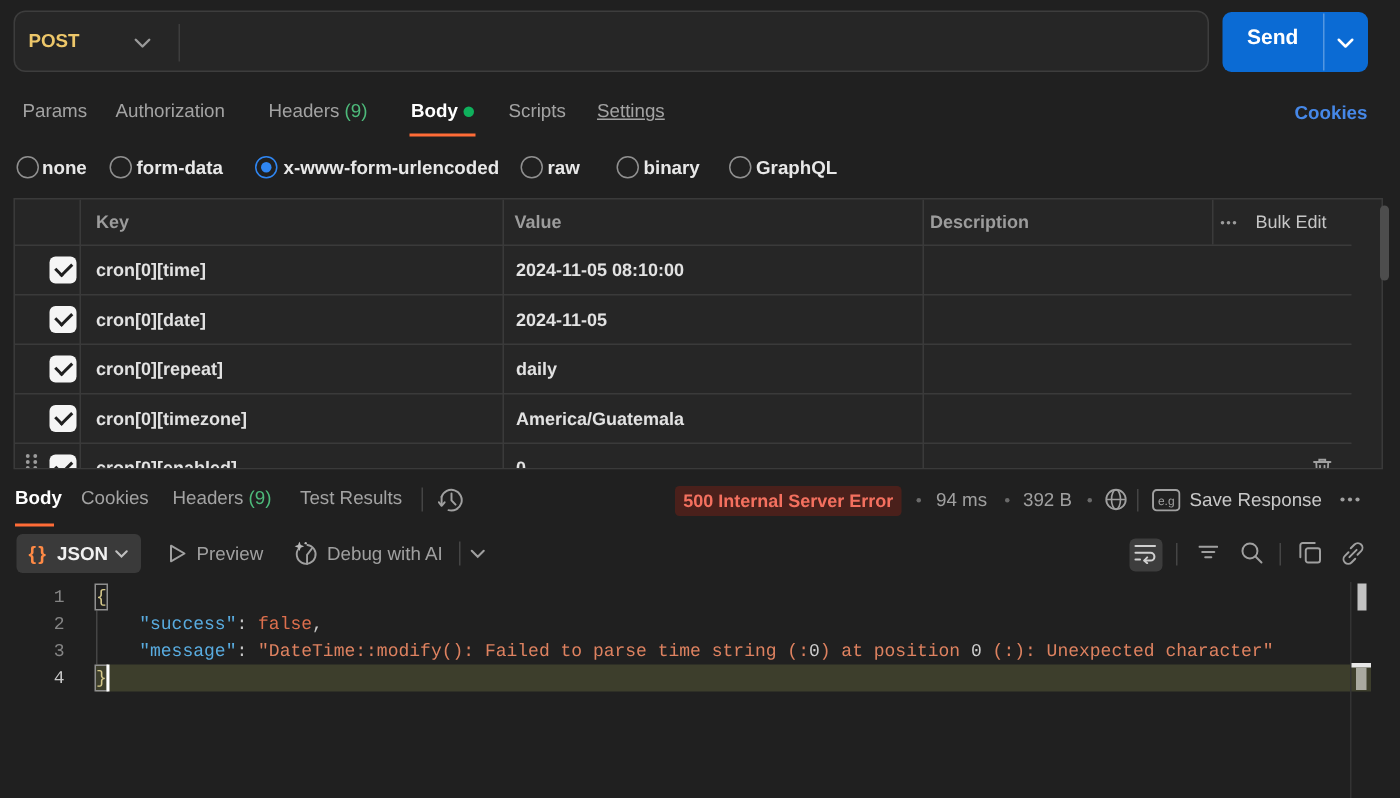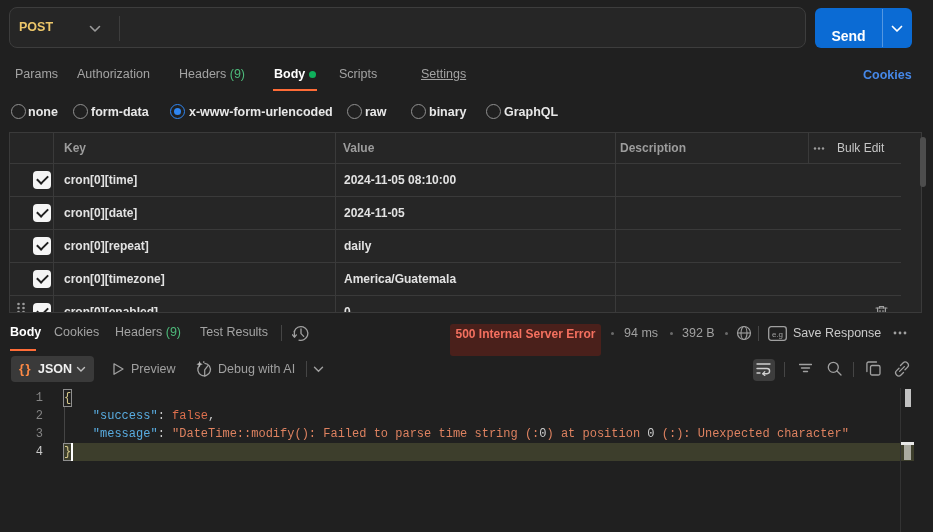--- a/index.html
+++ b/index.html
@@ -15,34 +15,34 @@
 <div id="app">
 
   <div class="abs" style="left:9px; top:7px; width:797px; height:41px; background:#262626; border:1px solid #3d3d3d; border-radius:8px;"></div>
   <div class="abs" style="left:19px; top:7px; height:41px; line-height:41px; color:#edc76a; font-weight:700; font-size:12.5px;">POST</div>
   <svg class="abs" style="left:89px; top:25px;" width="12" height="8" viewBox="0 0 12 8">
       <path d="M1.5 1.5 L6 6 L10.5 1.5" stroke="#9a9a9a" stroke-width="1.6" fill="none" stroke-linecap="round" stroke-linejoin="round"></path>
     </svg>
   <div class="abs" style="left:119px; top:16px; width:1px; height:25px; background:#3d3d3d;"></div>
 
   <div class="abs" style="left:815px; top:8px; width:97px; height:40px; background:#0b6bd4; border-radius:6px;"></div>
-  <div class="abs" style="left:815px; top:16px; width:67px; height:40px; line-height:40px; text-align:center; color:#ffffff; font-weight:700; font-size:14px;">Send</div>
+  <div class="abs" style="left:815px; top:4px; width:67px; height:40px; line-height:40px; text-align:center; color:#ffffff; font-weight:700; font-size:14px;">Send</div>
   <div class="abs" style="left:882px; top:9px; width:1px; height:38px; background:rgba(255,255,255,0.30);"></div>
   <svg class="abs" style="left:891px; top:25px;" width="12" height="8" viewBox="0 0 12 8">
       <path d="M1.5 1.5 L6 6 L10.5 1.5" stroke="#ffffff" stroke-width="1.7" fill="none" stroke-linecap="round" stroke-linejoin="round"></path>
     </svg>
 
   <div class="abs" style="top:62px; left:0; width:933px; height:28px; font-size:12.5px; color:#a3a3a3;">
     <span class="abs" style="left:15px; top:5px;text-align:right;">Params</span>
     <span class="abs" style="left:77px; top:5px;">Authorization</span>
     <span class="abs" style="left:179px; top:5px;">Headers <span style="color:#4db97a;">(9)</span></span>
     <span class="abs" style="left:274px; top:5px; color:#ffffff; font-weight:600;">Body</span>
     <span class="abs" style="left:309px; top:9px; width:7px; height:7px; border-radius:50%; background:#0fb05c;"></span>
     <span class="abs" style="left:339px; top:5px;">Scripts</span>
-    <span class="abs" style="left:421px; top:5px;text-decoration:underline;">Settings</span>
+    <span class="abs" style="left:398px; top:5px;text-decoration:underline;">Settings</span>
   </div>
   <div class="abs" style="left:273px; top:89px; width:44px; height:2px; background:#ff6c37;"></div>
   <div class="abs" style="left:863px; top:68px; color:#4688e8; font-weight:600; font-size:12.5px;">Cookies</div>
 
   <div class="abs" style="top:103px; left:0; width:933px; height:18px; font-size:12.5px; color:#e8e8e8; font-weight:600;padding-left:38px;">
     <span class="abs radio" style="left:11px;"></span>
       <span class="abs" style="left:28px; top:2px;">none</span>
     <span class="abs radio" style="left:73px;"></span>
       <span class="abs" style="left:91px; top:2px;">form-data</span>
     <span class="abs radio-on" style="left:170px;"></span>
@@ -137,21 +137,21 @@
   </div>
   <div class="abs" style="left:281px; top:325px; width:1px; height:16px; background:#454545;"></div>
   <svg class="abs" style="left:292px; top:324px;" width="18" height="18" viewBox="0 0 18 18">
       <path d="M2.4 7.2 A 6.9 6.9 0 1 1 7.0 16.1" stroke="#a0a0a0" stroke-width="1.3" fill="none" stroke-linecap="round"></path>
       <path d="M2.4 7.2 L2.4 12.4" stroke="#a0a0a0" stroke-width="1.3" fill="none" stroke-linecap="round"></path>
       <path d="M0.5 10.8 L2.4 13.2 L4.4 10.9" stroke="#a0a0a0" stroke-width="1.3" fill="none" stroke-linecap="round" stroke-linejoin="round"></path>
       <path d="M9 5.0 L9 9.6 L11.7 12.4" stroke="#a0a0a0" stroke-width="1.3" fill="none" stroke-linecap="round"></path>
     </svg>
   <div class="abs" style="left:10px; top:349px; width:26px; height:2px; background:#ff6c37;"></div>
 
-  <div class="abs" style="left:450px; top:324px; width:151px; height:32px; background:#4a201b; border-radius:3px; color:#f4705f; font-weight:600; font-size:12px; text-align:center; line-height:20px;">500 Internal Server Error</div>
+  <div class="abs" style="left:450px; top:324px; width:151px; height:20px; background:#4a201b; border-radius:3px; color:#f4705f; font-weight:600; font-size:12px; text-align:center; line-height:20px;">500 Internal Server Error</div>
   <span class="abs" style="left:611px; top:332px; width:3px; height:3px; border-radius:50%; background:#6a6a6a;"></span>
   <div class="abs grey" style="left:624px; top:326px; font-size:12.5px;">94 ms</div>
   <span class="abs" style="left:670px; top:332px; width:3px; height:3px; border-radius:50%; background:#6a6a6a;"></span>
   <div class="abs grey" style="left:682px; top:326px; font-size:12.5px;">392 B</div>
   <span class="abs" style="left:725px; top:332px; width:3px; height:3px; border-radius:50%; background:#6a6a6a;"></span>
   <svg class="abs" style="left:735px; top:324px;" width="18" height="18" viewBox="0 0 18 18">
       <circle cx="9" cy="9" r="6.5" stroke="#a0a0a0" stroke-width="1.2" fill="none"></circle>
       <ellipse cx="9" cy="9" rx="3" ry="6.5" stroke="#a0a0a0" stroke-width="1.1" fill="none"></ellipse>
       <path d="M2.7 9 L15.3 9" stroke="#a0a0a0" stroke-width="1.1"></path>
     </svg>

